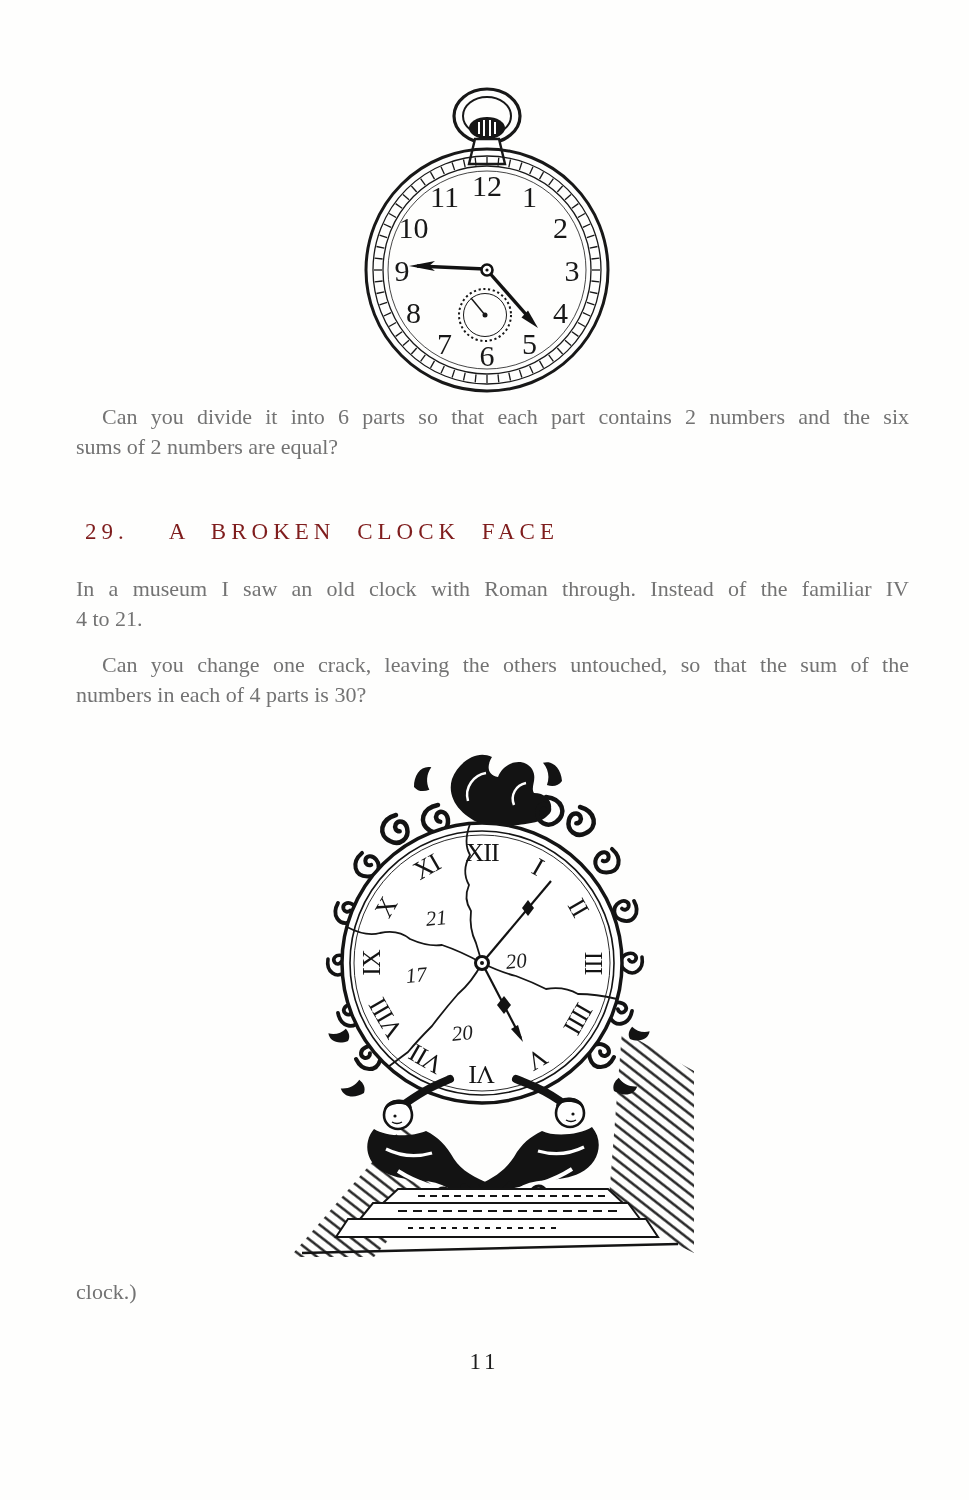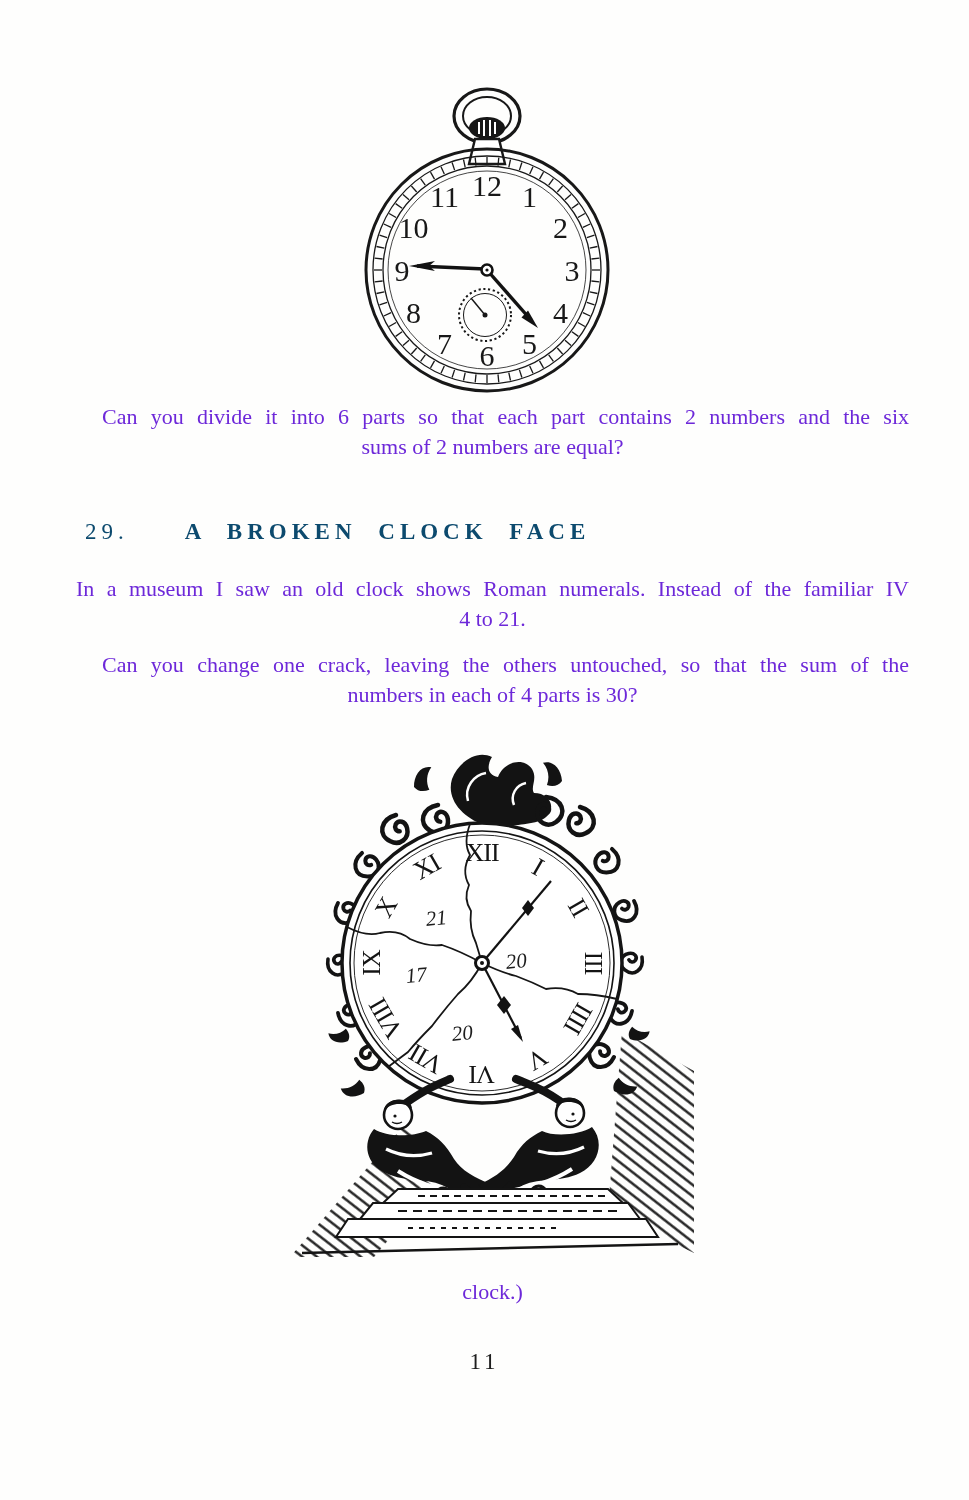--- a/index.html
+++ b/index.html
@@ -1,24 +1,24 @@
 <!DOCTYPE html>
 <html><head>
 <meta charset="utf-8">
 <style>
   html,body{margin:0;padding:0;background:#ffffff;}
   .page{position:relative;width:969px;height:1500px;background:#fefefd;overflow:hidden;
         font-family:"Liberation Serif",serif;color:#232323;}
-  .tb{position:absolute;left:76px;width:833px;font-size:22px;line-height:30px;color:#6d28d9;}
+  .tb{position:absolute;left:76px;width:833px;font-size:22px;line-height:30px;color:#737373;}
   .jline{text-align:justify;text-align-last:justify;}
-  .pline{text-align:center;}
+  .pline{text-align:left;}
   .indent{text-indent:26px;}
-  .heading{position:absolute;left:85px;top:519px;font-size:23px;color:#0c4a6e;display:flex;}
+  .heading{position:absolute;left:85px;top:519px;font-size:23px;color:#7f1d1d;display:flex;}
   .h-num{letter-spacing:5px;}
-  .h-title{margin-left:56px;letter-spacing:5px;word-spacing:11px;font-weight:bold;}
+  .h-title{margin-left:40px;letter-spacing:5px;word-spacing:11px;}
   .pagenum{position:absolute;left:0;top:1349px;width:100%;text-align:center;
            font-size:23px;letter-spacing:4px;color:#1e1e1e;}
   figure{margin:0;position:absolute;}
   .watch-figure{left:347px;top:80px;}
   .clock-figure{left:278px;top:741px;}
   .wnum{font-family:"Liberation Serif",serif;font-size:30px;fill:#181818;}
   .rnum{font-family:"Liberation Serif",serif;font-size:26px;fill:#141414;letter-spacing:-1px;}
   .sumlabel{font-family:"Liberation Serif",serif;font-style:italic;font-size:21px;fill:#1d1d1d;}
   svg{display:block;}
 </style>
@@ -148,21 +148,21 @@
     <div class="jline indent">Can you divide it into 6 parts so that each part contains 2 numbers and the six</div>
     <div class="pline">sums of 2 numbers are equal?</div>
   </div>
 
   <div class="heading">
     <span class="h-num">29.</span>
     <span class="h-title">A BROKEN CLOCK FACE</span>
   </div>
 
   <div class="tb" style="top:574px">
-    <div class="jline">In a museum I saw an old clock shows Roman numerals. Instead of the familiar IV</div>
+    <div class="jline">In a museum I saw an old clock with Roman through. Instead of the familiar IV</div>
     <div class="pline">4 to 21.</div>
   </div>
 
   <div class="tb" style="top:650px">
     <div class="jline indent">Can you change one crack, leaving the others untouched, so that the sum of the</div>
     <div class="pline">numbers in each of 4 parts is 30?</div>
   </div>
 
   <figure class="clock-figure">
     <svg width="424" height="524" viewBox="0 0 424 524">

